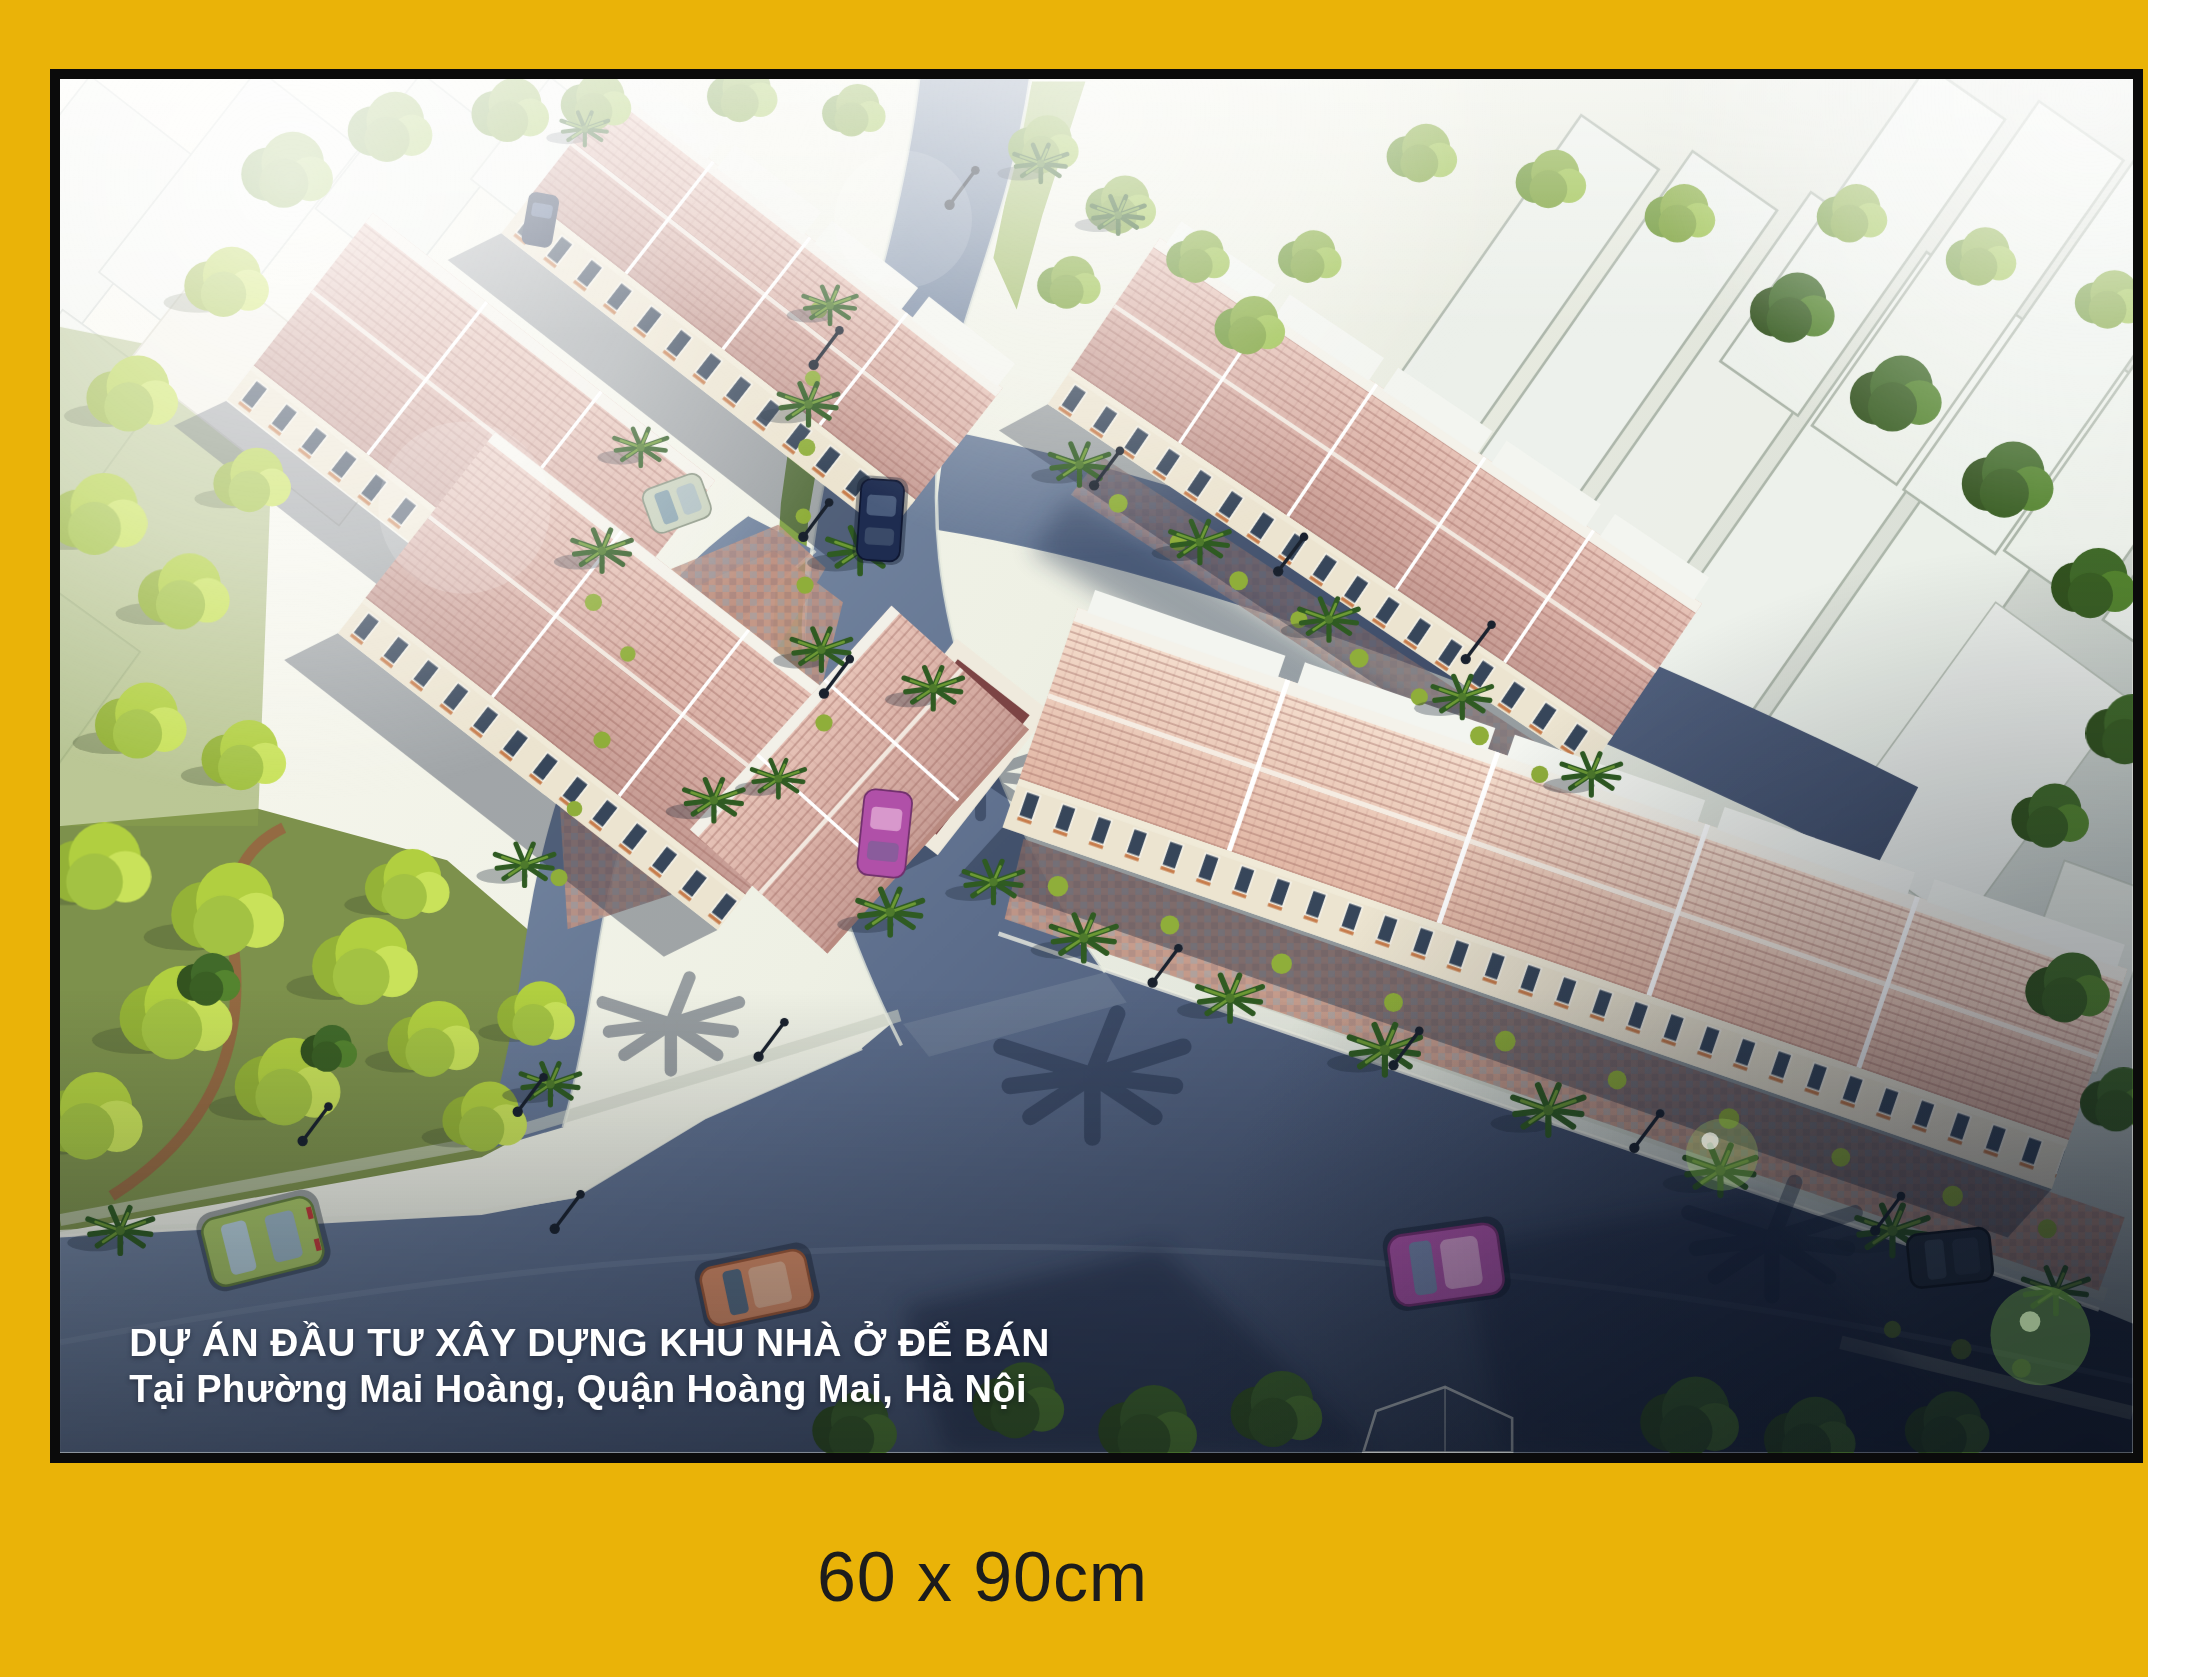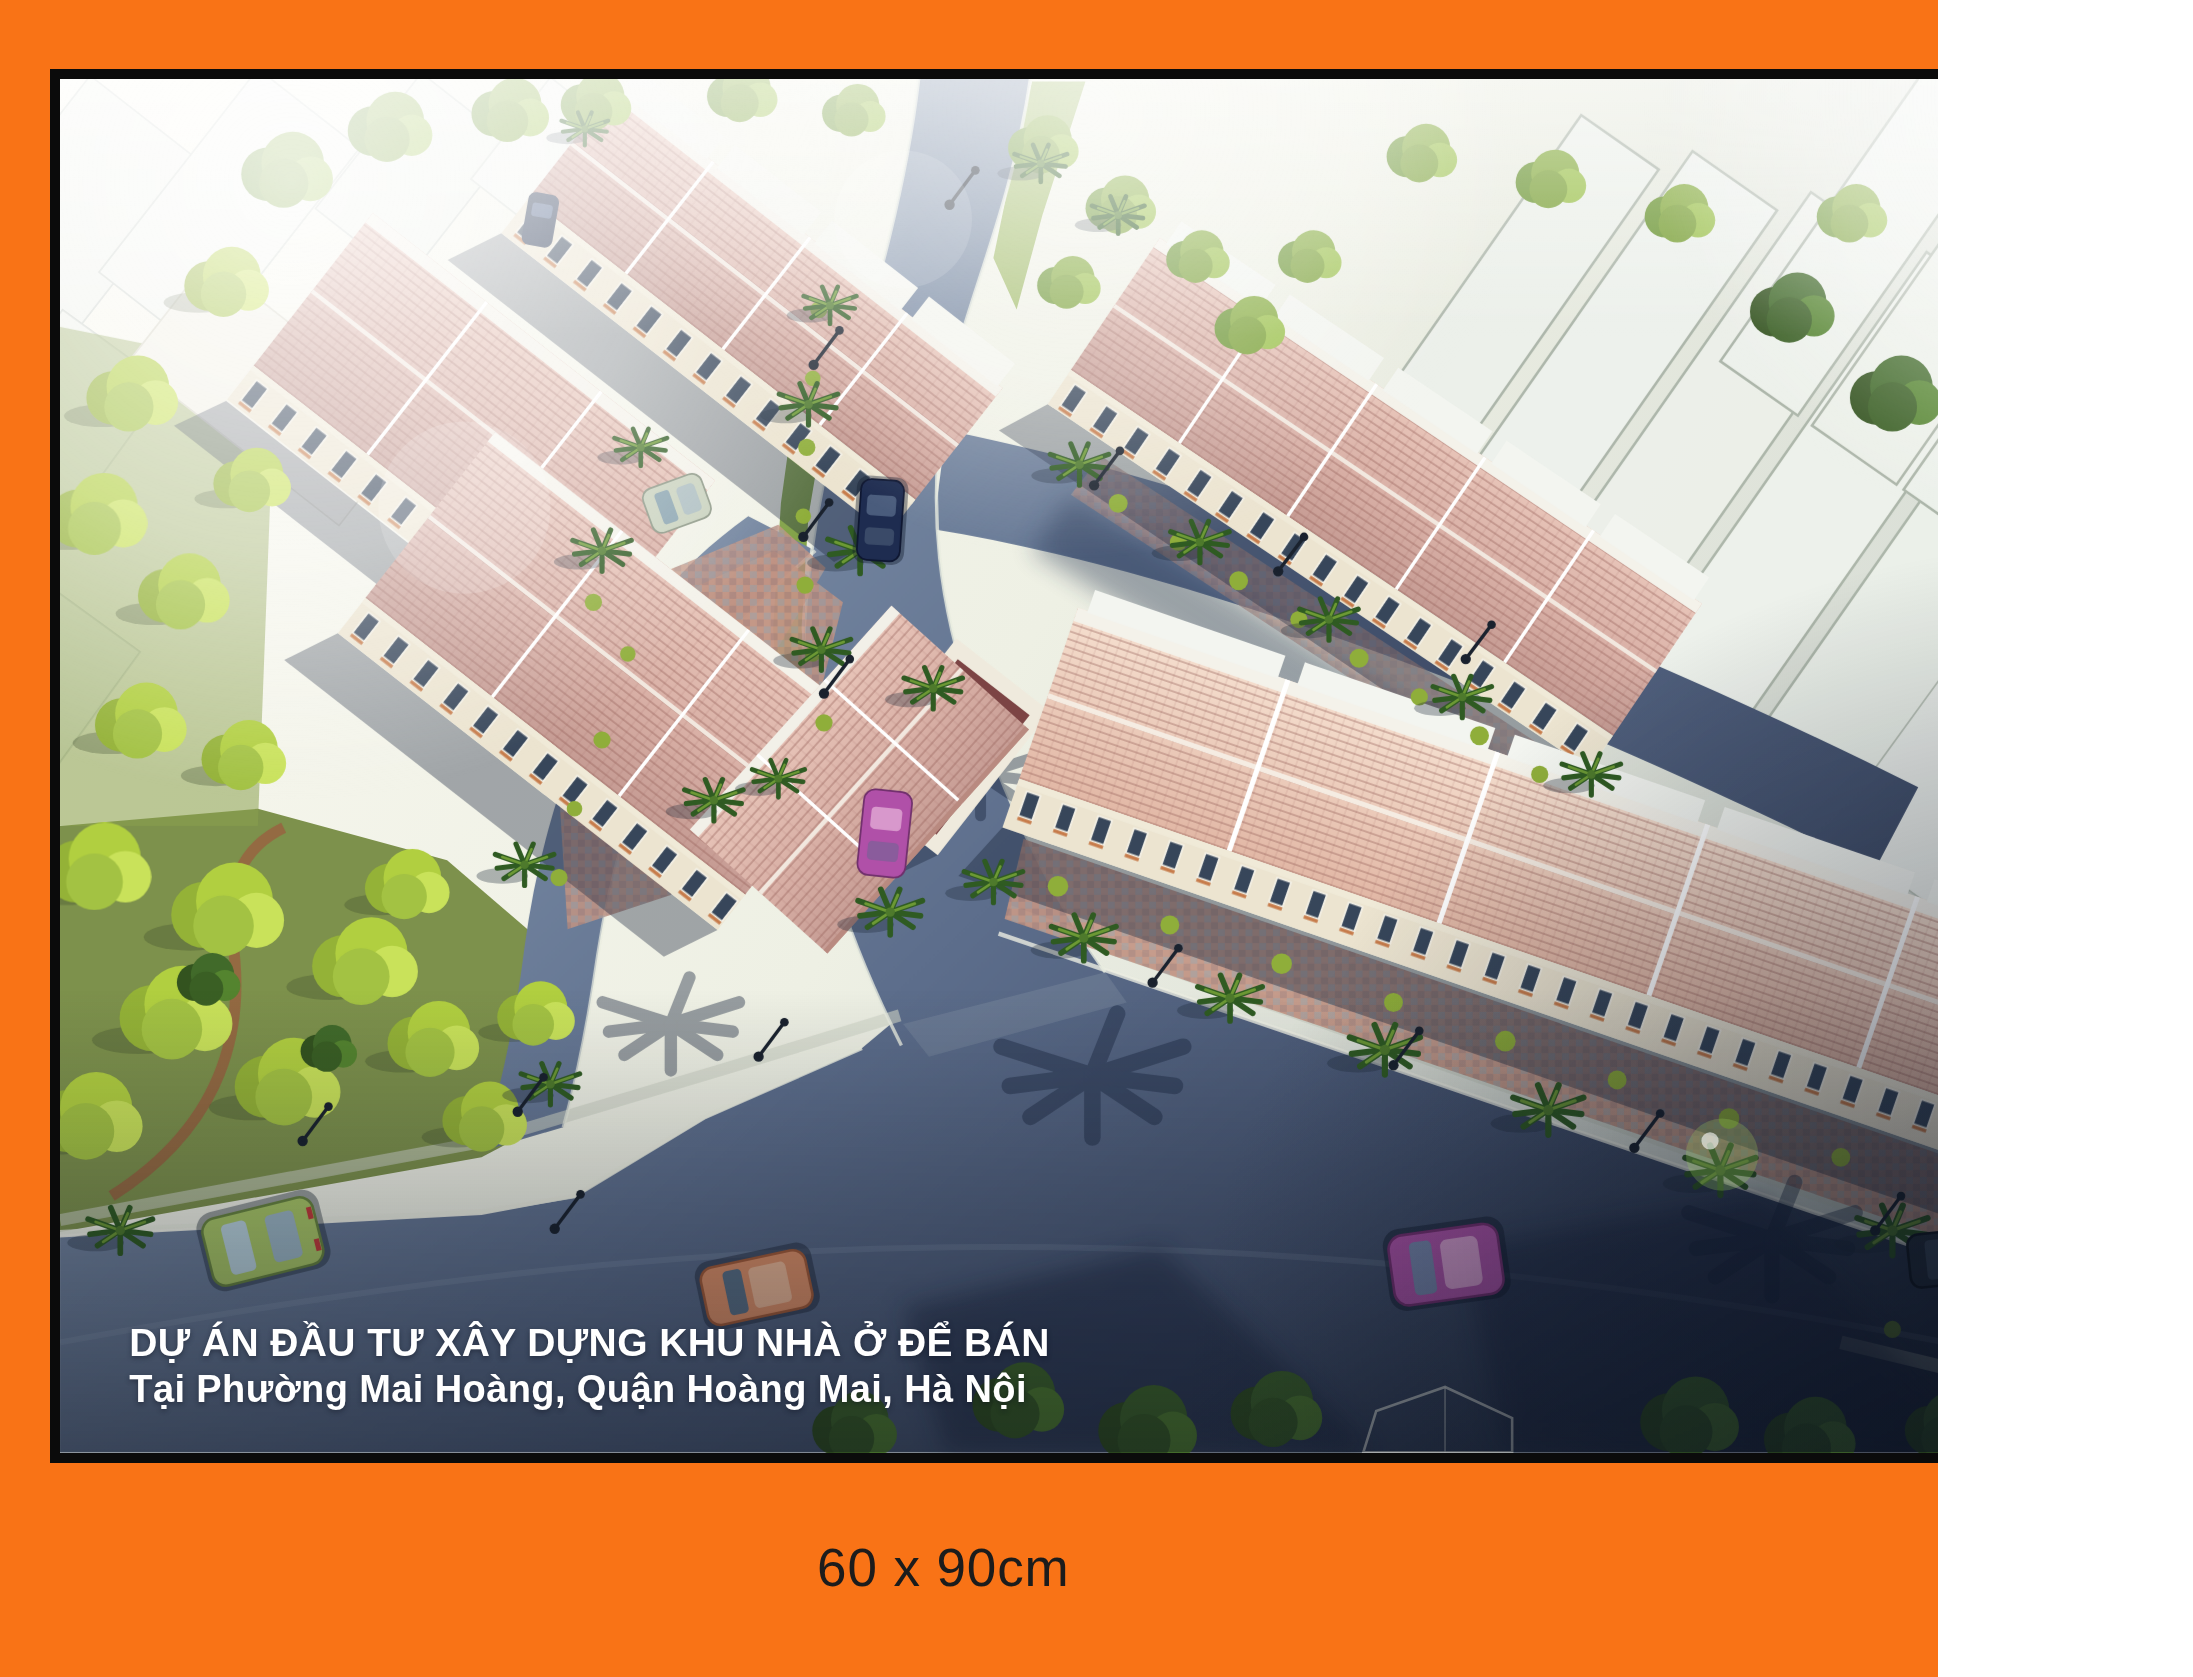--- a/index.html
+++ b/index.html
@@ -1,25 +1,25 @@
 <!DOCTYPE html>
 <html style="font-size:13.8px"><head>
 <meta charset="utf-8">
 <style>
   html,body{margin:0;padding:0;background:#ffffff;}
-  .page{position:relative;width:1938px;height:1678px;background:#f97316;overflow:hidden;
+  .page{position:relative;width:2148px;height:1678px;background:#eab308;overflow:hidden;
         font-family:"Liberation Sans","DejaVu Sans",sans-serif;}
   .frame{position:absolute;left:50px;top:69px;width:2093px;height:1394px;background:#0b0b0b;}
   .scene{position:absolute;left:10.3px;top:10.3px;right:10.3px;bottom:10.3px;overflow:hidden;background:#e8e9e0;}
   .scene svg{display:block;width:100%;height:100%;}
   .overlay-text{position:absolute;left:69px;top:1240px;color:#ffffff;font-weight:bold;
                 line-height:47px;white-space:nowrap;text-shadow:0 1.7px 5.2px rgba(10,16,28,.45);}
   .overlay-text .l1{font-size:39px;letter-spacing:0.4px;}
   .overlay-text .l2{font-size:38px;letter-spacing:0.4px;}
-  .caption{position:absolute;left:817px;top:1537px;font-size:53px;color:#1c1c1c;
+  .caption{position:absolute;left:817px;top:1537px;font-size:70px;color:#1c1c1c;
            letter-spacing:0.9px;white-space:nowrap;}
 </style>
 </head>
 <body>
 
 <div class="page">
   <div class="frame">
     <div class="scene">
 
       <svg viewBox="70 92 2409 1596" preserveAspectRatio="none" xmlns="http://www.w3.org/2000/svg">

